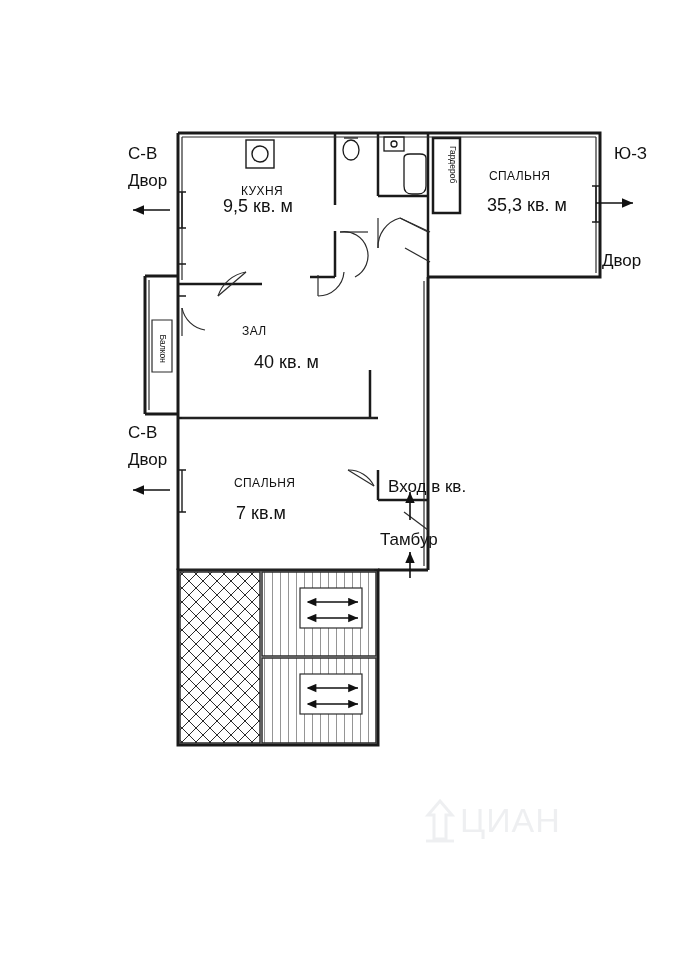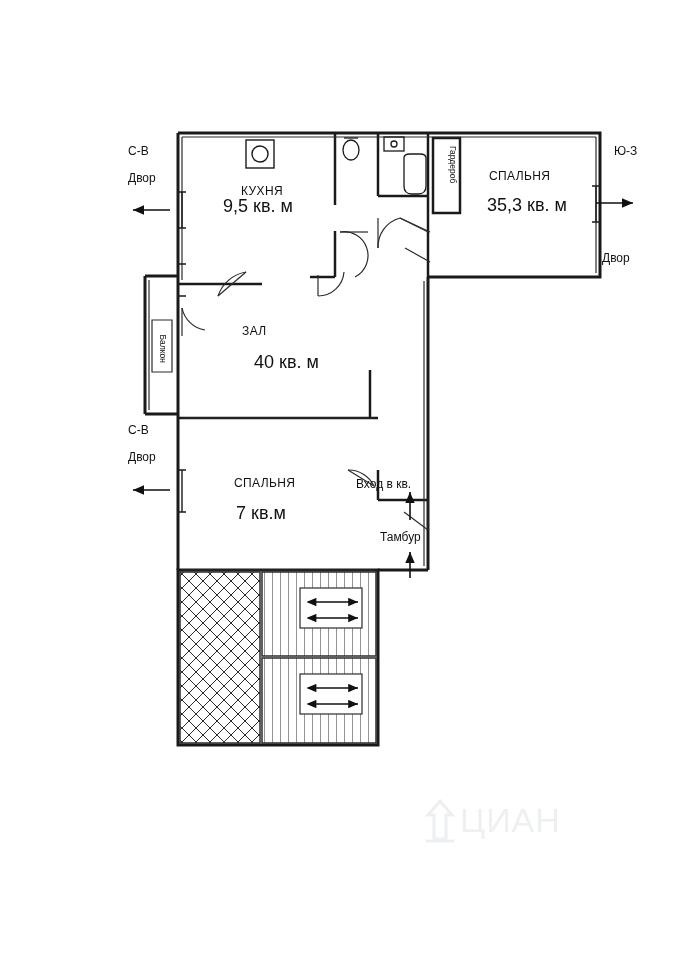--- a/index.html
+++ b/index.html
@@ -25,21 +25,21 @@
     line-height: 1.1;
   }
   .lbl-room-name {
     font-size: 12px;
     letter-spacing: 0.4px;
   }
   .lbl-room-area {
     font-size: 18px;
   }
   .lbl-small {
-    font-size: 12px;
+    font-size: 17px;
   }
   .lbl-tiny {
     font-size: 8.5px;
   }
   .lbl-vert {
     transform-origin: 50% 50%;
   }
   .rot90 {
     transform: rotate(90deg);
   }
@@ -220,21 +220,21 @@
   <div class="lbl lbl-room-area" style="left:487px; top:196px;">35,3 кв. м</div>
 
   <div class="lbl lbl-room-name" style="left:242px; top:325px;">ЗАЛ</div>
   <div class="lbl lbl-room-area" style="left:254px; top:353px;">40 кв. м</div>
 
   <div class="lbl lbl-room-name" style="left:234px; top:477px;">СПАЛЬНЯ</div>
   <div class="lbl lbl-room-area" style="left:236px; top:504px;">7 кв.м</div>
 
   <div class="lbl lbl-tiny lbl-vert rot90" style="left:424px; top:160px; width:56px; text-align:center;">Гардероб</div>
   <div class="lbl lbl-tiny lbl-vert rot90" style="left:140px; top:344px; width:44px; text-align:center;">Балкон</div>
-  <div class="lbl lbl-small" style="left:356px; top:478px;">Вход в кв.</div>
+  <div class="lbl lbl-small" style="left:388px; top:478px;">Вход в кв.</div>
   <div class="lbl lbl-small" style="left:380px; top:531px;">Тамбур</div>
 
   <div class="lbl lbl-small" style="left:128px; top:145px;">С-В</div>
   <div class="lbl lbl-small" style="left:128px; top:172px;">Двор</div>
 
   <div class="lbl lbl-small" style="left:604px; top:145px;padding-left:10px;">Ю-З</div>
   <div class="lbl lbl-small" style="left:602px; top:252px;">Двор</div>
 
   <div class="lbl lbl-small" style="left:128px; top:424px;">С-В</div>
   <div class="lbl lbl-small" style="left:128px; top:451px;">Двор</div>

